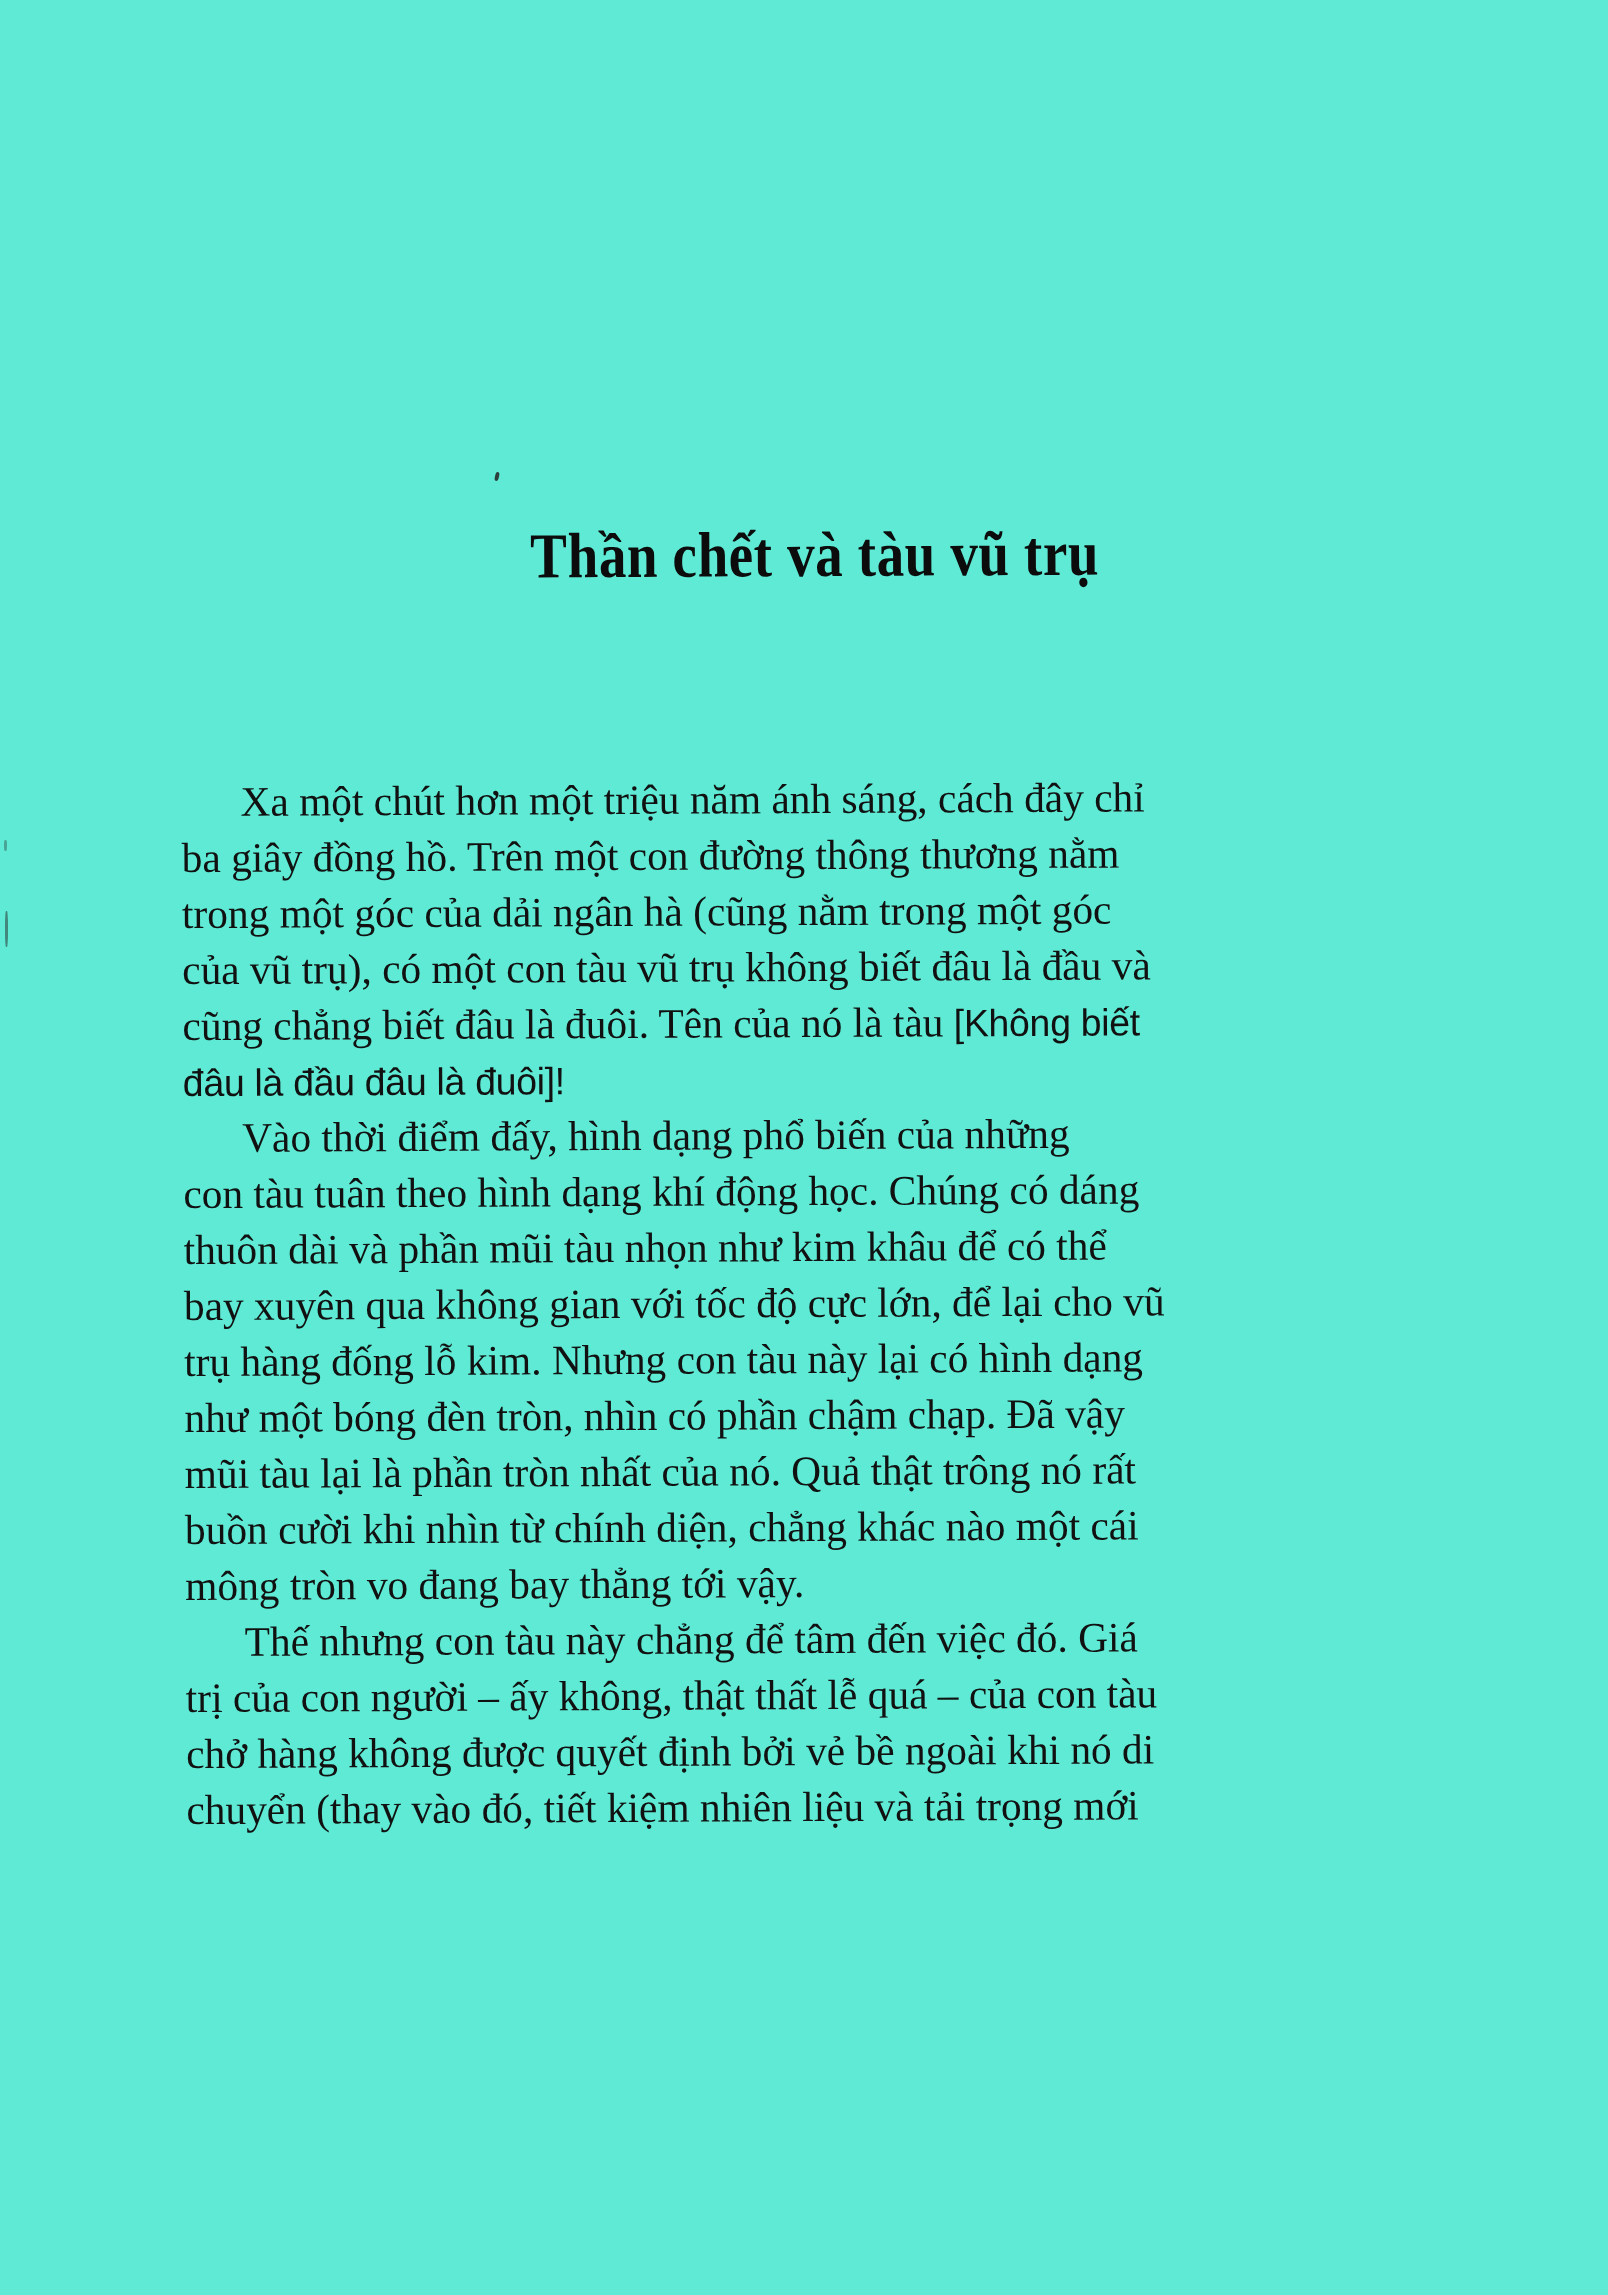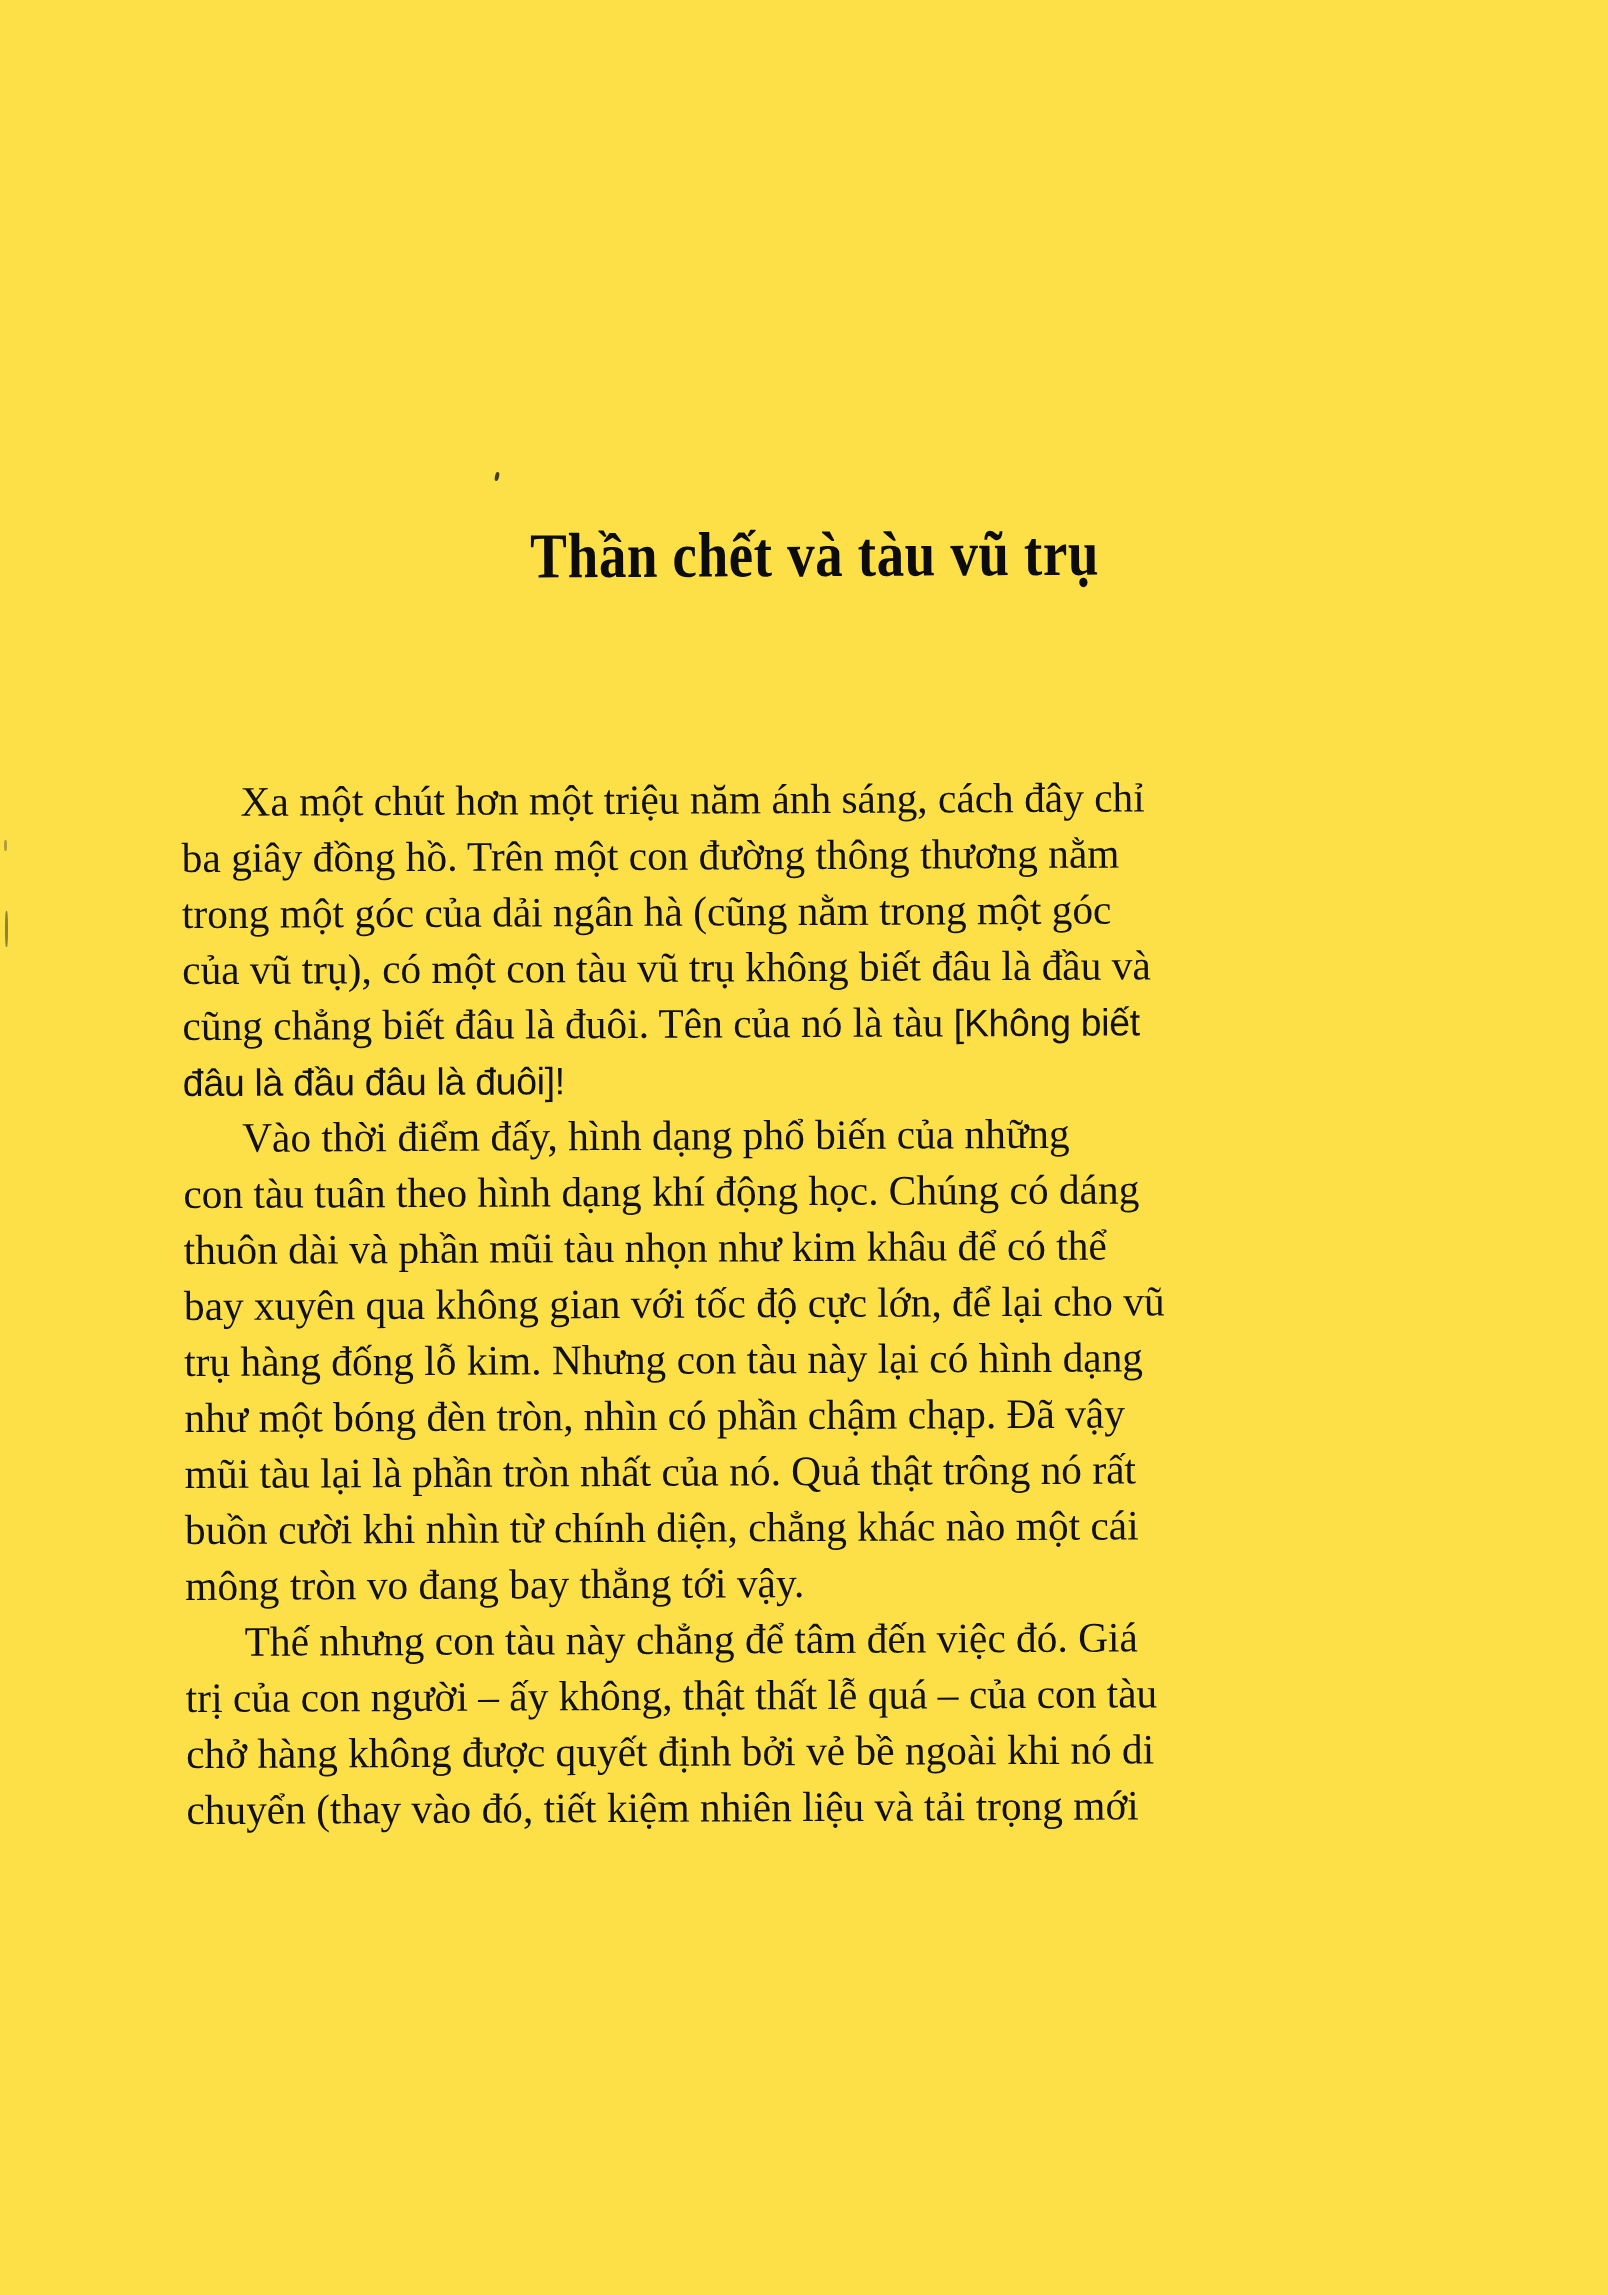--- a/index.html
+++ b/index.html
@@ -11,21 +11,21 @@
     width: 1608px;
     height: 2295px;
     position: relative;
     overflow: hidden;
     font-family: "Liberation Serif", "DejaVu Serif", serif;
   }
 
   .page {
     position: absolute;
     inset: 0;
-    background: #fde047;
+    background: #5eead4;
   }
 
   
   .scan-tint {
     position: absolute;
     inset: 0;
     background:
       radial-gradient(ellipse 150% 120% at 50% 45%, rgba(255,255,255,0) 60%, rgba(246,245,243,0.85) 100%);
     pointer-events: none;
   }

